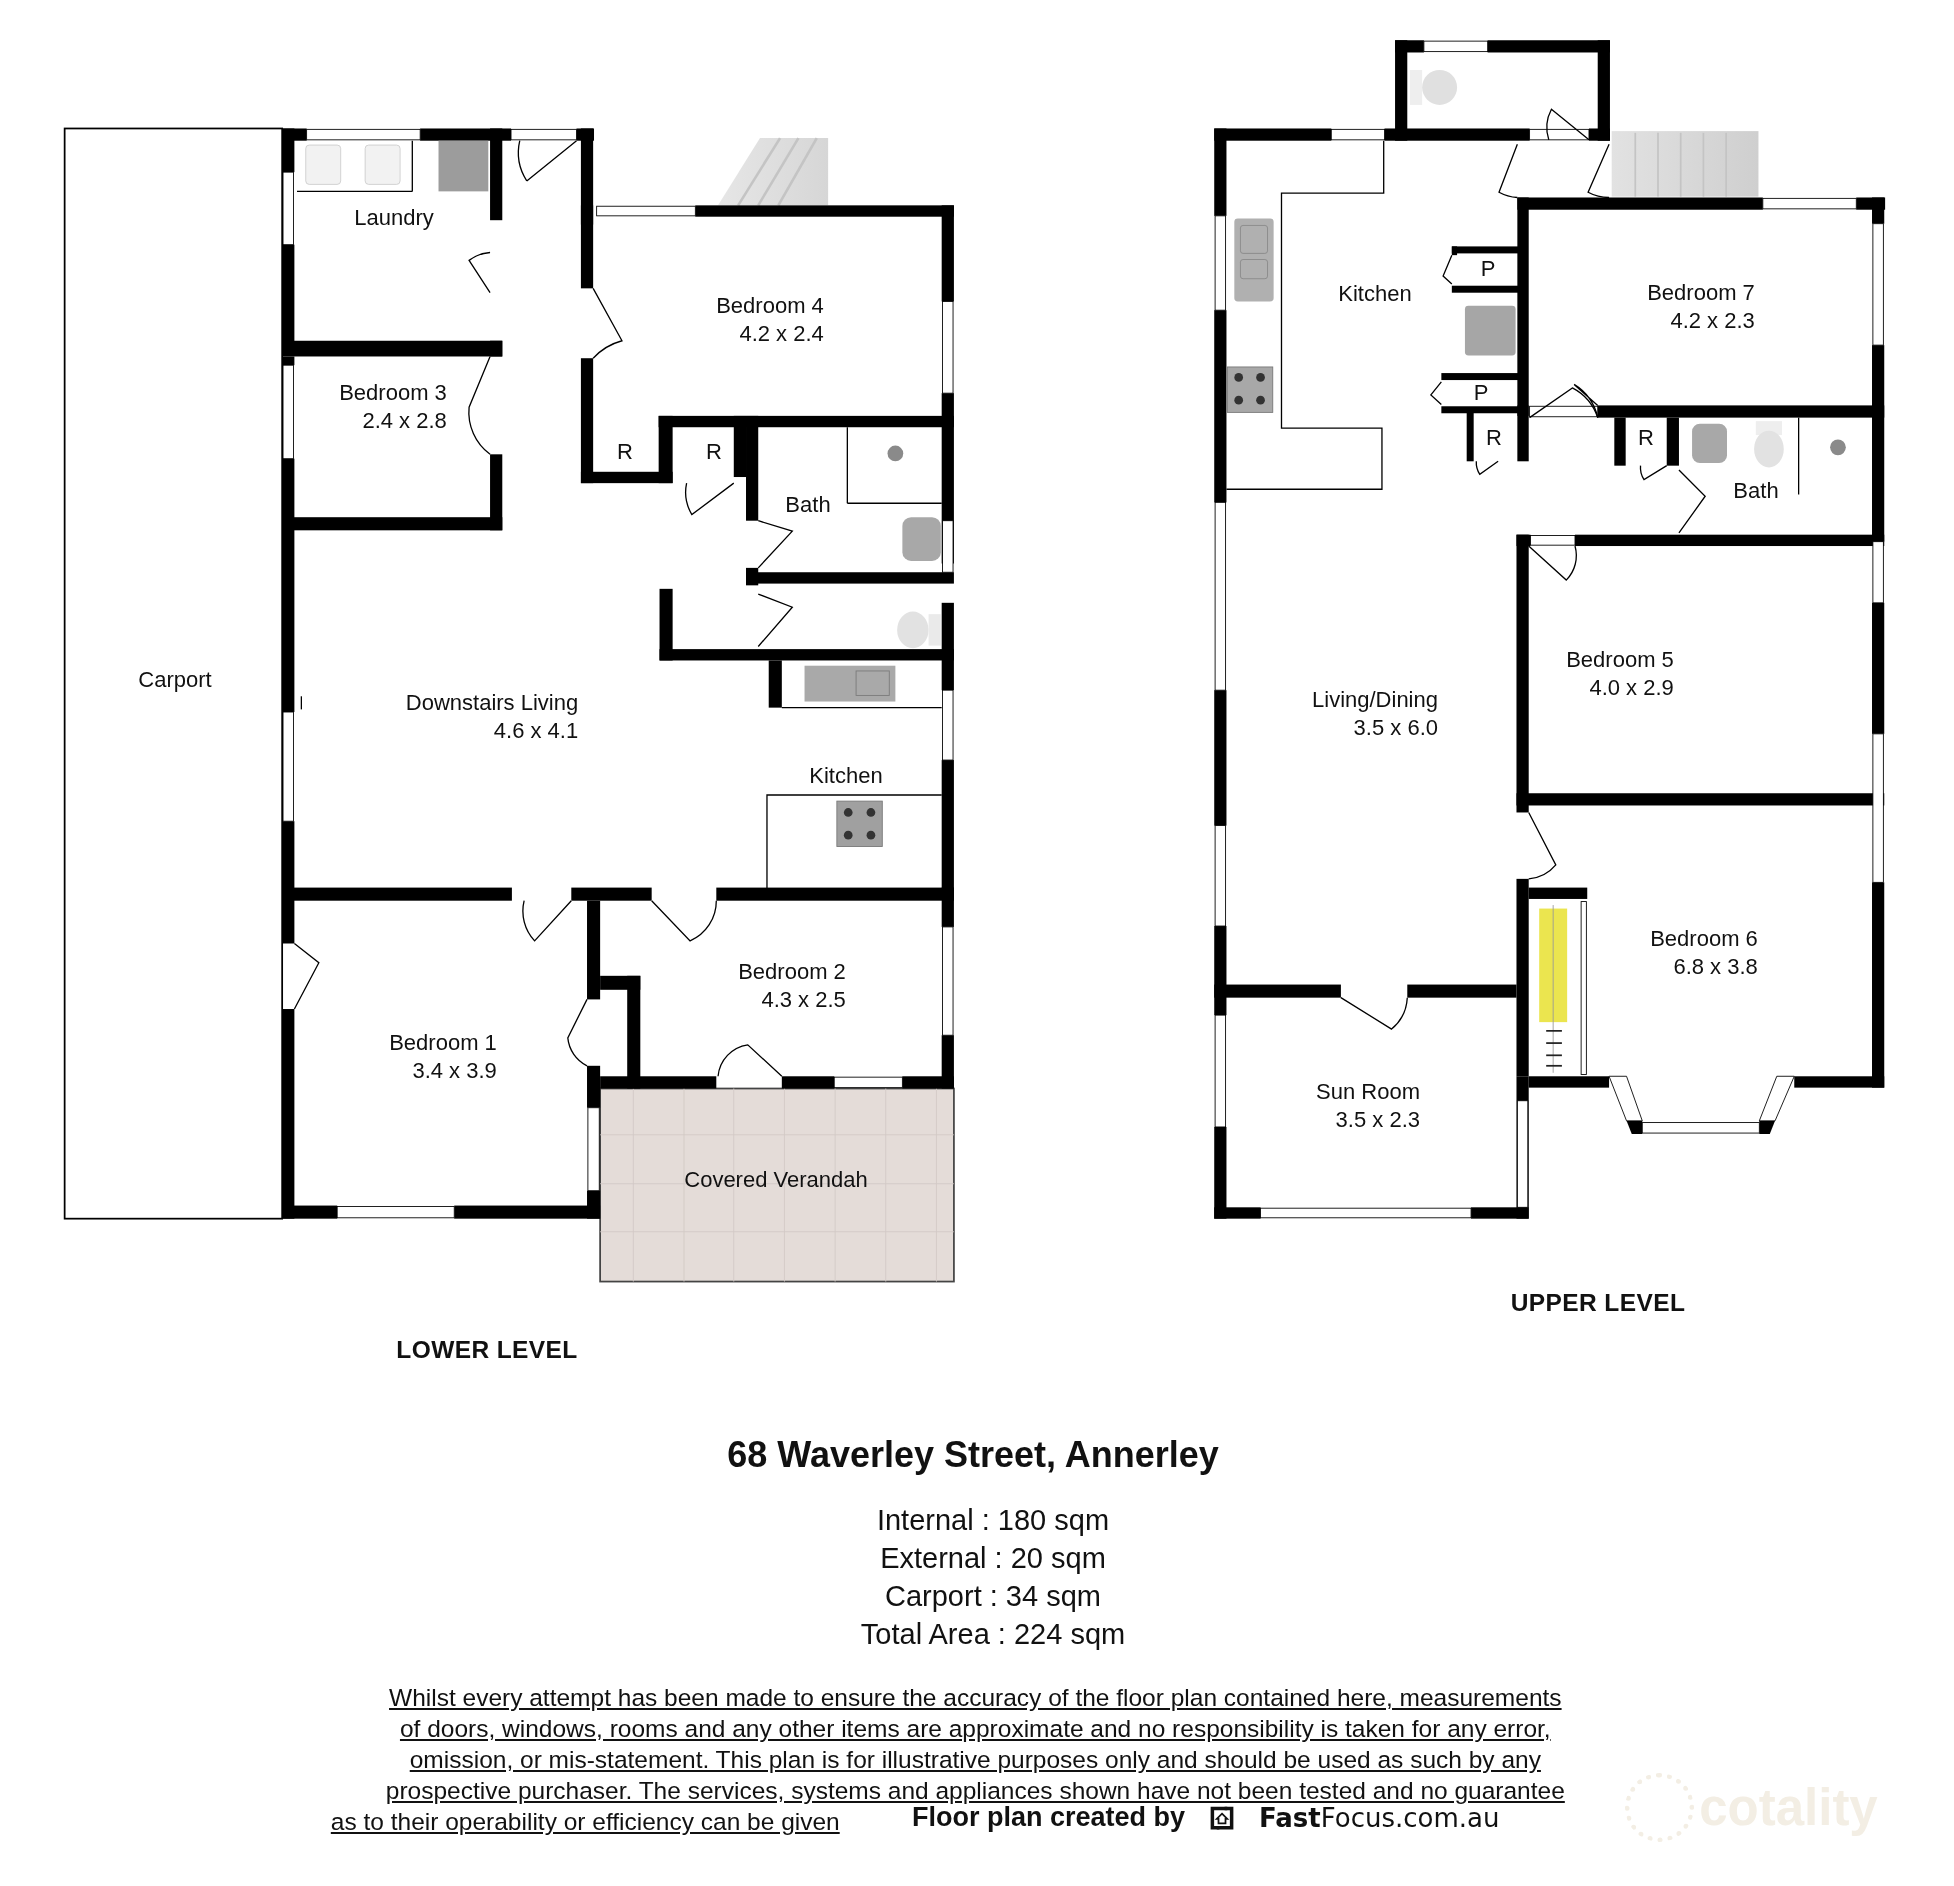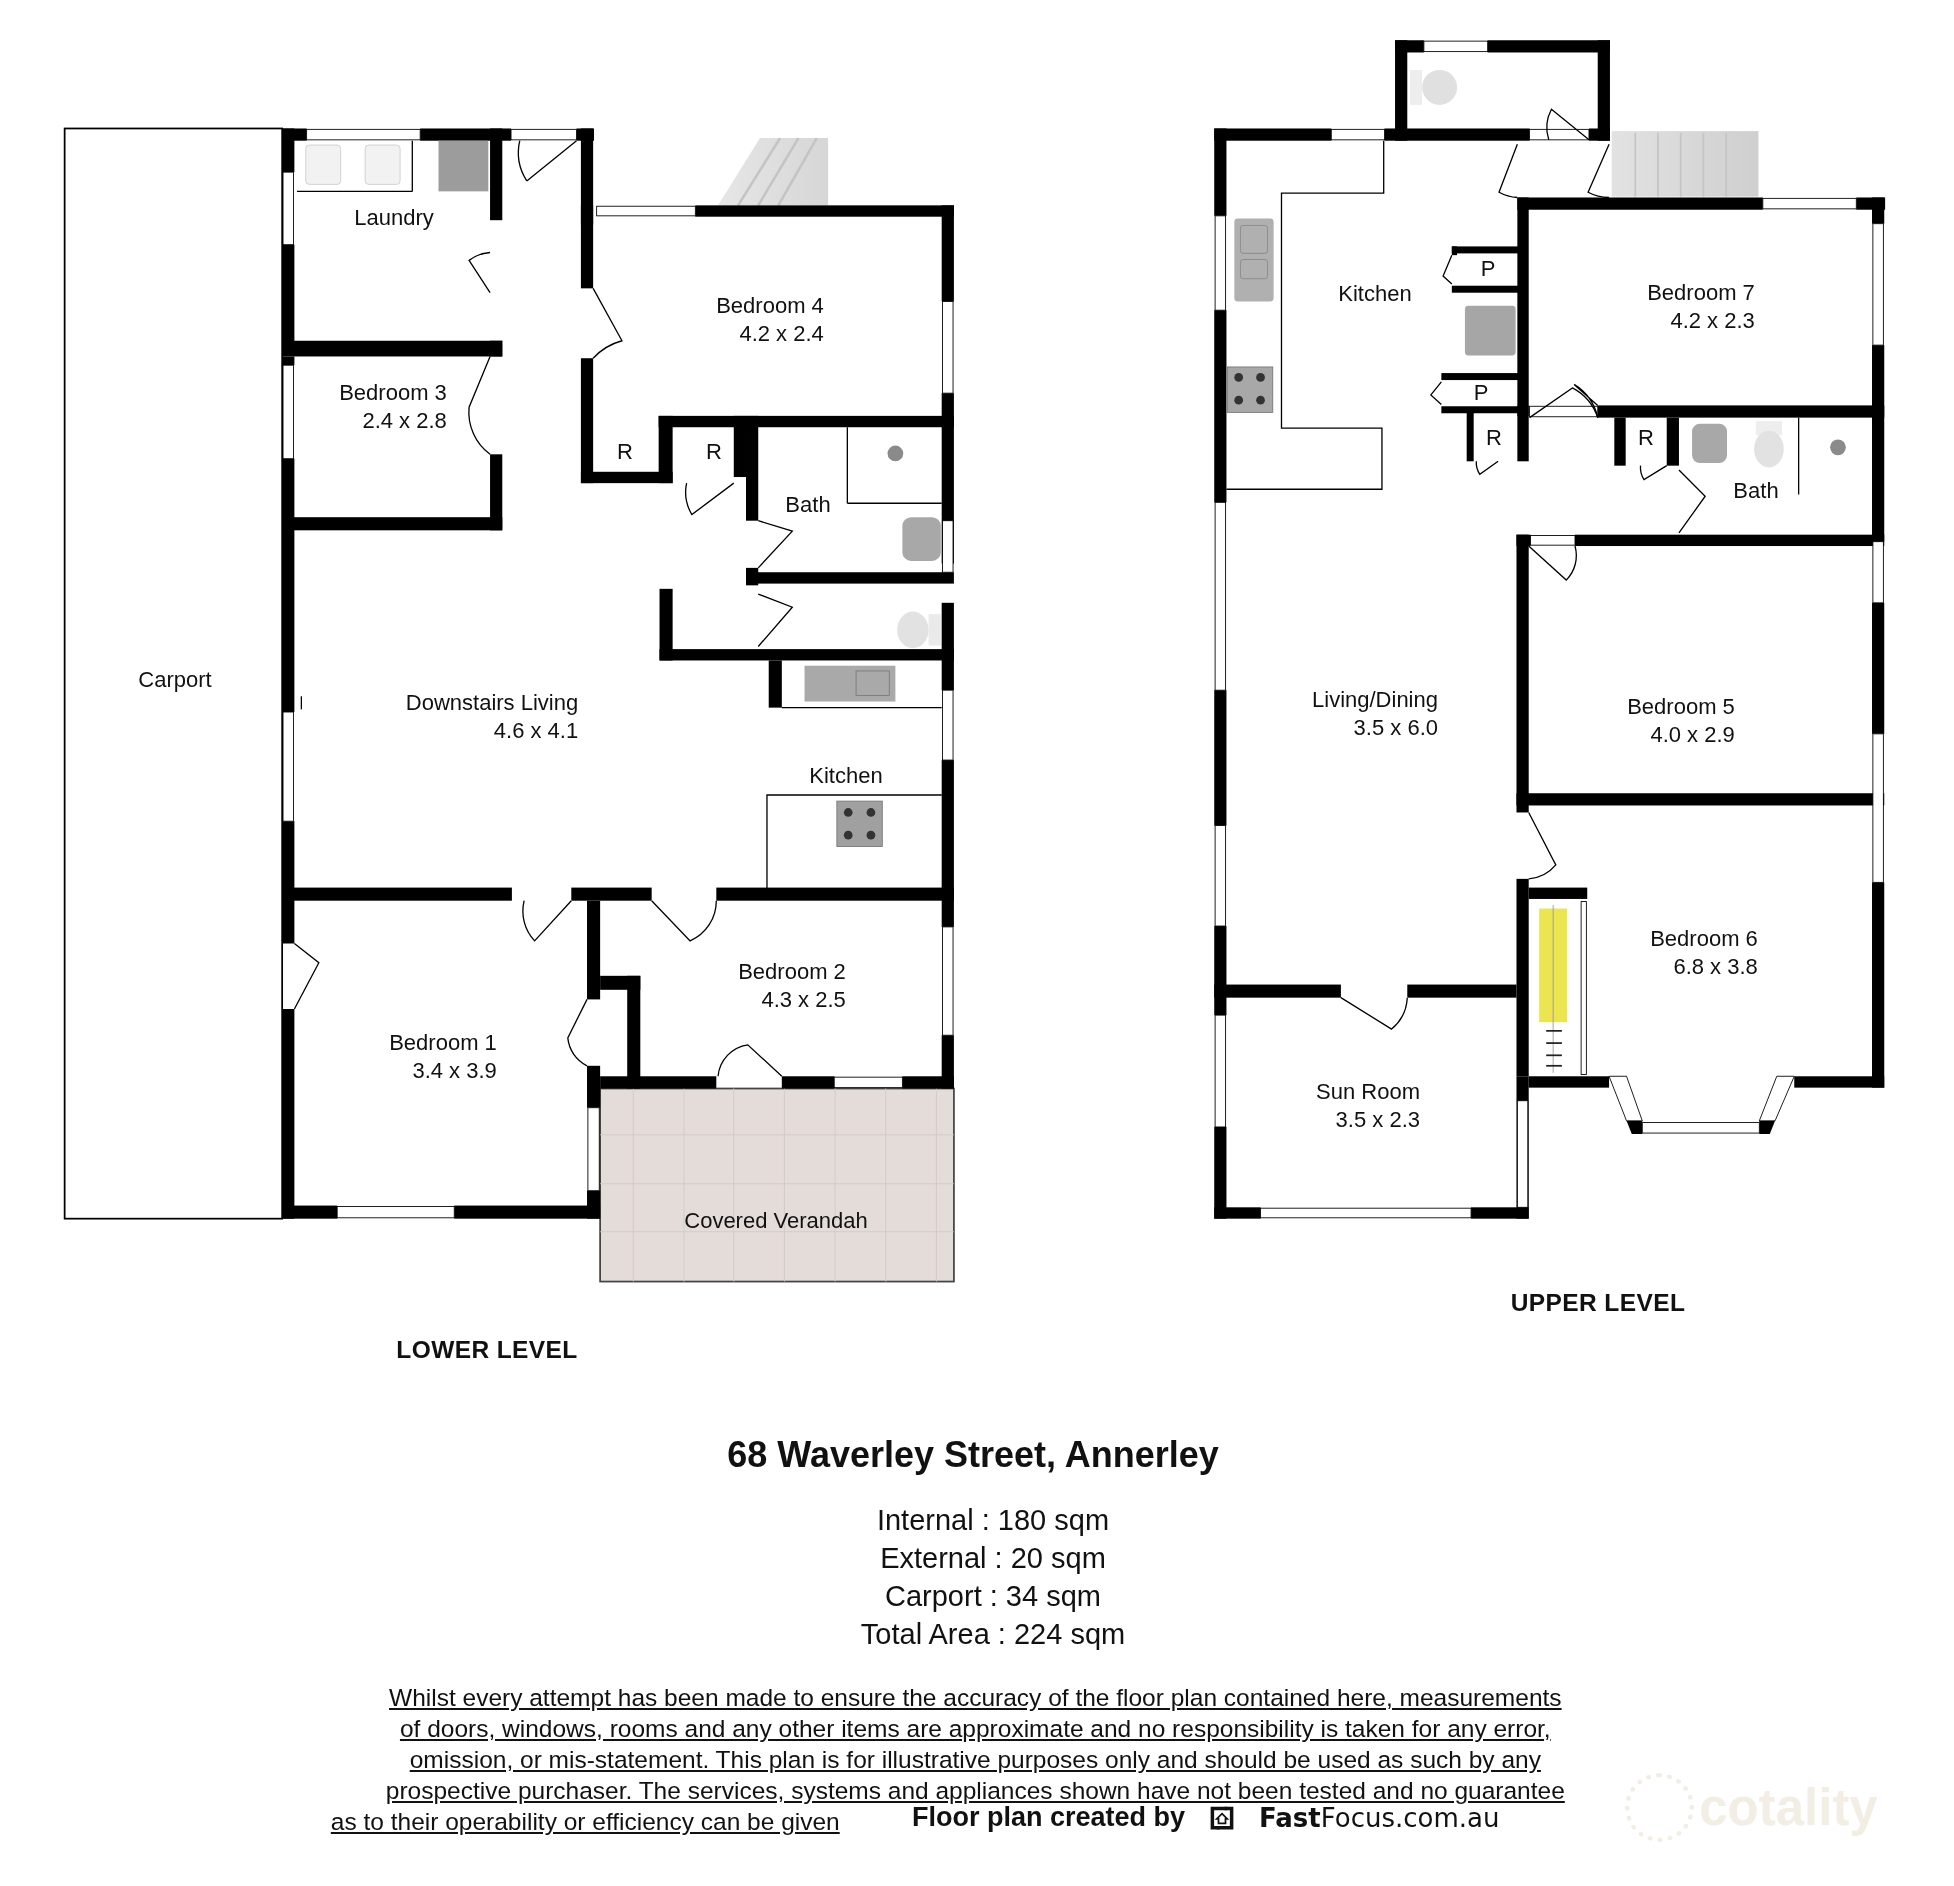--- a/index.html
+++ b/index.html
@@ -363,38 +363,38 @@
   <span>Kitchen</span>
 </div>
 <div class="lbl" style="left:443px;top:1057px;">
   <span class="dim">Bedroom 1</span>
   <span class="dim">3.4 x 3.9</span>
 </div>
 <div class="lbl" style="left:792px;top:986px;">
   <span class="dim">Bedroom 2</span>
   <span class="dim">4.3 x 2.5</span>
 </div>
-<div class="lbl" style="left:776px;top:1180px;margin-top:41px;">
+<div class="lbl" style="left:776px;top:1180px;">
   <span>Covered Verandah</span>
 </div>
 <div class="closet" style="left:625px;top:452px;">R</div>
 <div class="closet" style="left:714px;top:452px;">R</div>
 <div class="level" style="left:487px;top:1336px;">LOWER LEVEL</div>
 
 <div class="lbl" style="left:1375px;top:294px;">
   <span>Kitchen</span>
 </div>
 <div class="lbl" style="left:1701px;top:307px;">
   <span class="dim">Bedroom 7</span>
   <span class="dim">4.2 x 2.3</span>
 </div>
 <div class="lbl" style="left:1756px;top:491px;">
   <span>Bath</span>
 </div>
-<div class="lbl" style="left:1681px;top:674px;margin-top:47px;">
+<div class="lbl" style="left:1620px;top:674px;">
   <span class="dim">Bedroom 5</span>
   <span class="dim">4.0 x 2.9</span>
 </div>
 <div class="lbl" style="left:1375px;top:714px;">
   <span class="dim">Living/Dining</span>
   <span class="dim">3.5 x 6.0</span>
 </div>
 <div class="lbl" style="left:1704px;top:953px;">
   <span class="dim">Bedroom 6</span>
   <span class="dim">6.8 x 3.8</span>

